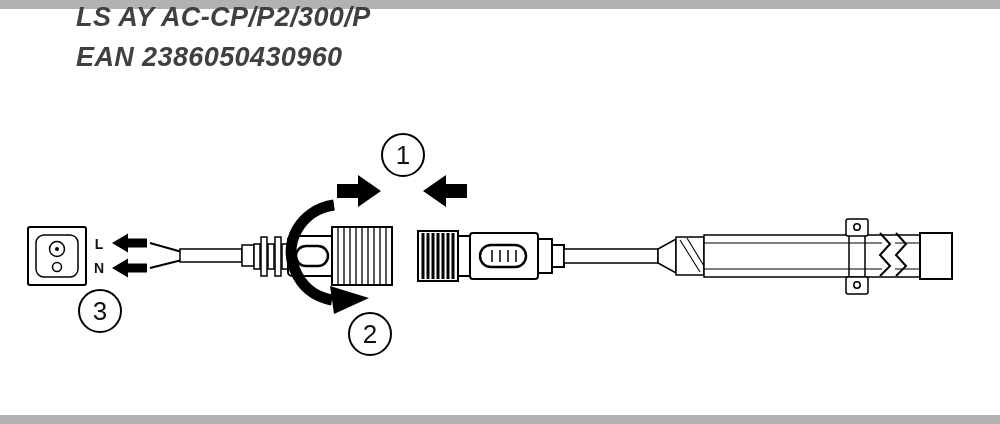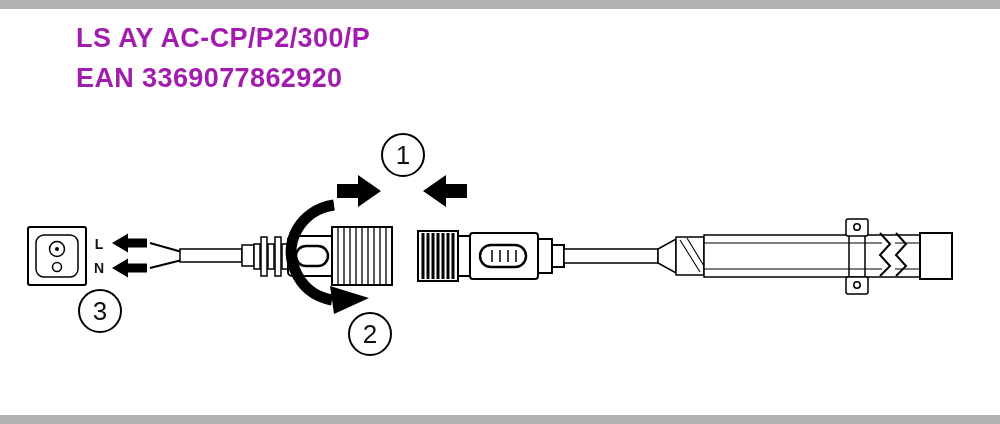--- a/index.html
+++ b/index.html
@@ -6,21 +6,21 @@
   .page{
     position:relative;
     width:1000px;height:424px;
     background:#ffffff;
     font-family:"Liberation Sans",sans-serif;
     overflow:hidden;
   }
   .band{position:absolute;left:0;width:1000px;height:9px;background:#b2b2b2;}
   .band.top{top:0;}
   .band.bottom{bottom:0;}
-  .titles{position:absolute;left:76px;top:22px;color:#a21caf;}
+  .titles{position:absolute;left:76px;top:1px;color:#404040;font-style:italic;}
   .product-name{font-size:27px;font-weight:700;letter-spacing:.4px;line-height:1.2;}
   .ean{font-size:27px;font-weight:700;letter-spacing:.4px;line-height:1.2;margin-top:8px;}
   svg.diagram{position:absolute;left:0;top:0;}
 
   
   .o2{fill:#ffffff;stroke:#000;stroke-width:2;}
   .o15{fill:#ffffff;stroke:#000;stroke-width:1.5;}
   .n15{fill:none;stroke:#000;stroke-width:1.5;}
   .n25{fill:none;stroke:#000;stroke-width:2.5;}
   .hatch{stroke:#000;stroke-width:1.3;}
@@ -36,21 +36,21 @@
 </head>
 <body>
 
 <div class="page">
 
   <div class="band top"></div>
   <div class="band bottom"></div>
 
   <div class="titles">
     <div class="product-name">LS AY AC-CP/P2/300/P</div>
-    <div class="ean">EAN 3369077862920</div>
+    <div class="ean">EAN 2386050430960</div>
   </div>
 
   <svg class="diagram" width="1000" height="424" viewBox="0 0 1000 424" xmlns="http://www.w3.org/2000/svg">
 
     <g>
       <circle class="badge" cx="403" cy="155" r="21"></circle>
       <text class="badge-num" x="403" y="164">1</text>
     </g>
 
     <g>

